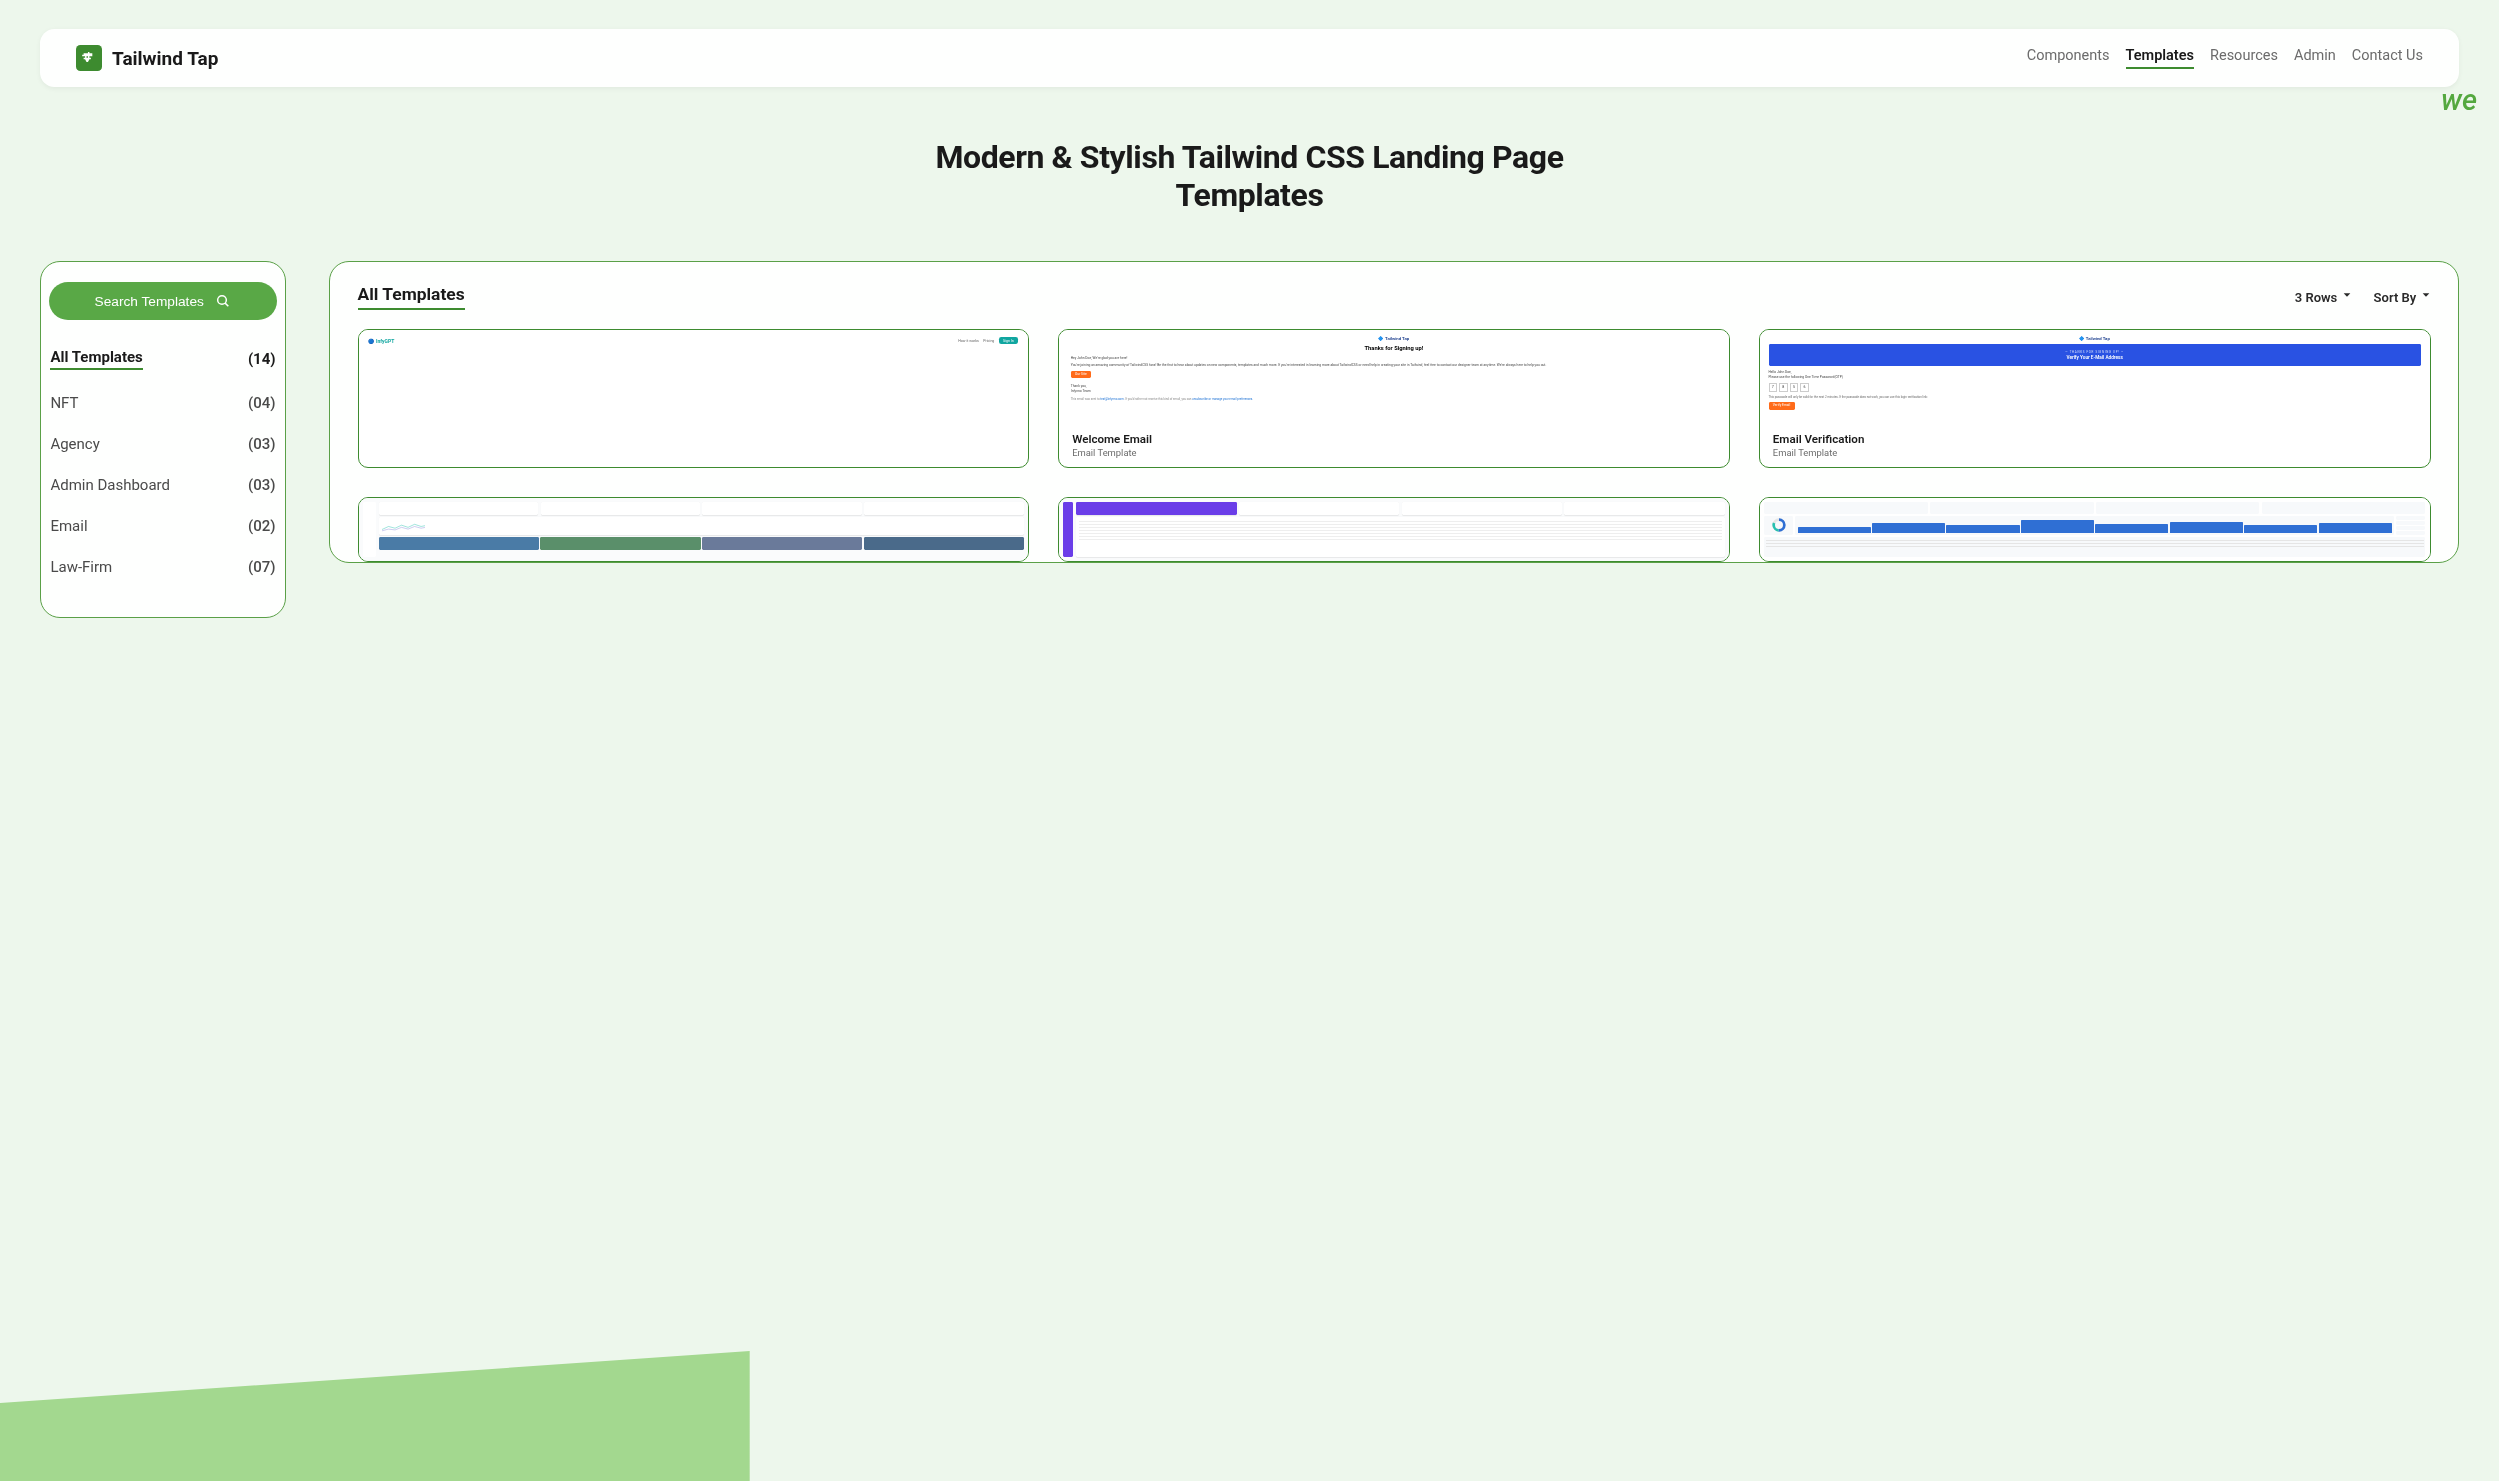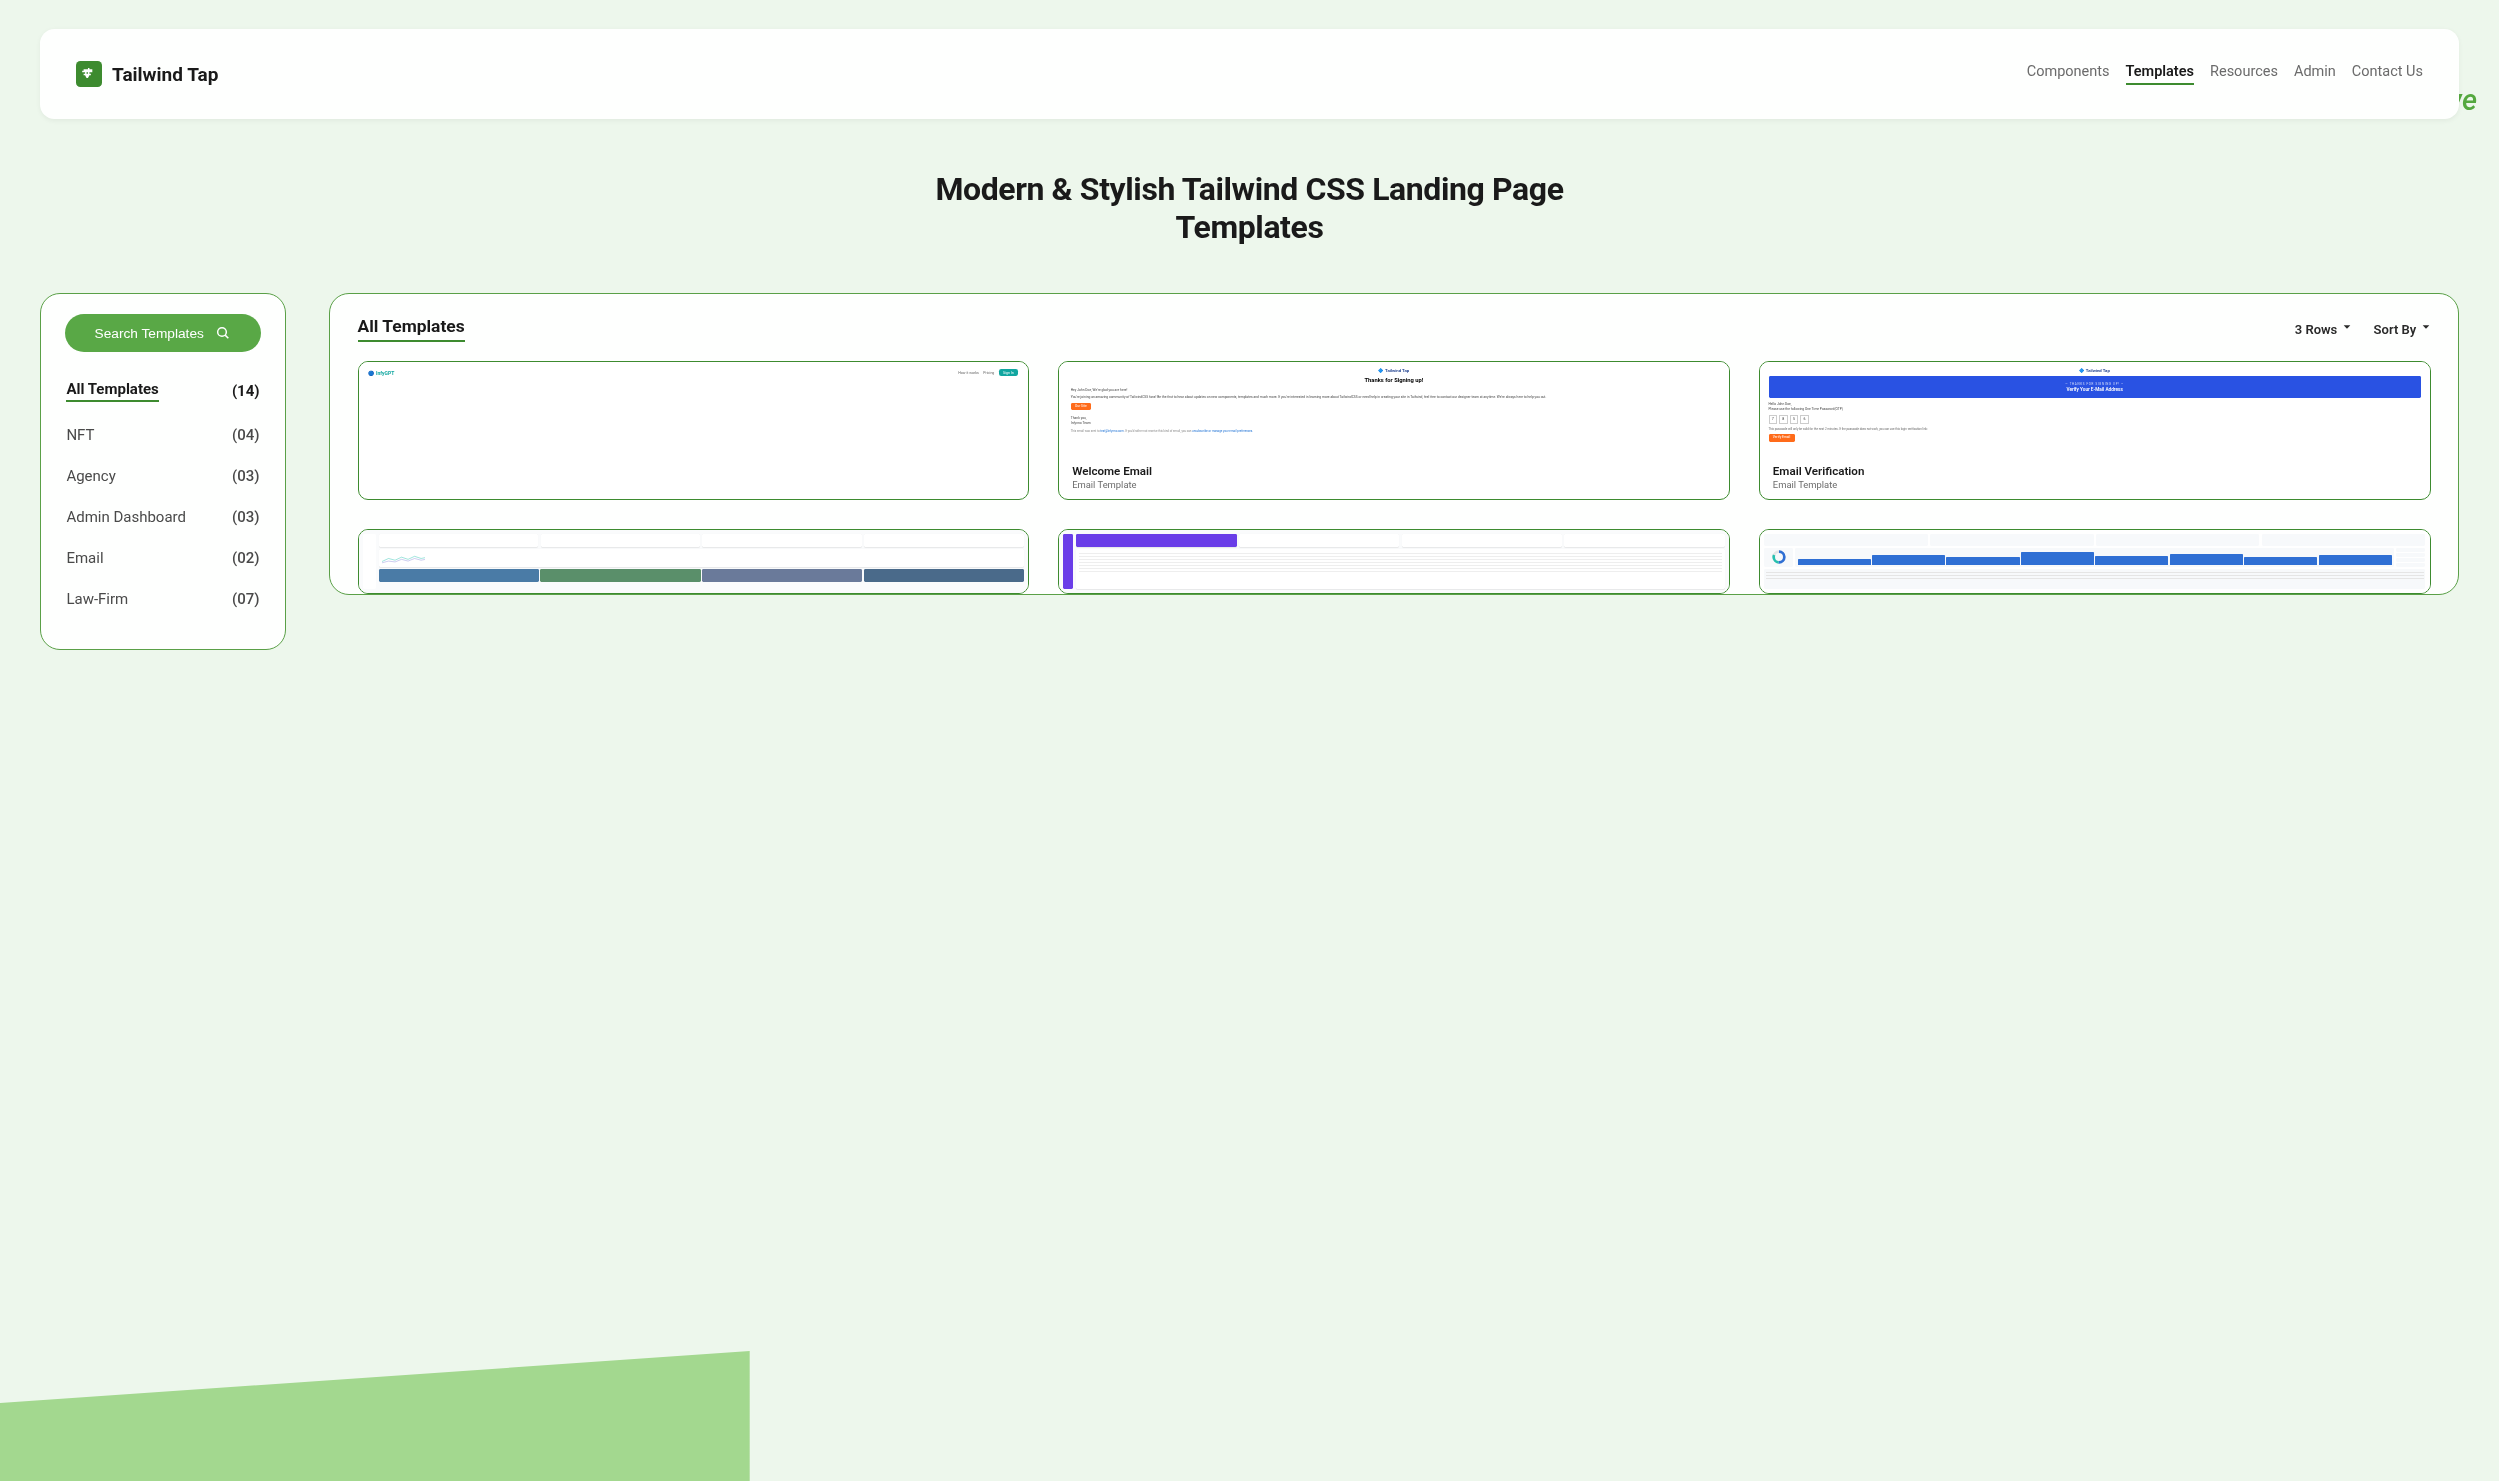--- a/index.html
+++ b/index.html
@@ -17,21 +17,21 @@
   width: 100%;
   height: 130px;
   background: linear-gradient(to right, #a3d88f 0%, #a3d88f 30%, transparent 30%);
   clip-path: polygon(0 40%, 30% 0, 30% 100%, 0 100%);
   z-index: 0;
 }
 .navbar {
   background: #fefffe;
   margin: 29px 40px 0;
   border-radius: 14.5px;
-  padding: 32px 36px;
+  padding: 16px 36px;
   display: flex;
   align-items: center;
   justify-content: space-between;
   box-shadow: 0 1.4px 5.8px rgba(0,0,0,0.05);
   position: relative;
   z-index: 2;
 }
 .logo-wrap { display: flex; align-items: center; gap: 10px; }
 .logo-icon {
   width: 26px; height: 26px; background: #3d8b2f; border-radius: 4.3px;
@@ -55,21 +55,21 @@
 }
 .hero { text-align: center; margin: 51px auto 0; max-width: 759px; position: relative; z-index: 1; }
 .hero h1 { font-size: 32px; font-weight: 700; color: #1a1a1a; letter-spacing: -0.4px; }
 .hero p { font-size: 15px; color: #1a1a1a; margin-top: 25px; line-height: 1.5; font-weight: 400; }
 .content {
   display: flex; gap: 43px; margin: 47px 40px 0; position: relative; z-index: 1;
   align-items: flex-start;
 }
 .sidebar {
   background: #fefffe; border: 1.1px solid #5aa047; border-radius: 20px;
-  padding: 20px 24px 29px; width: 246px; flex-shrink: 0;
+  padding: 20px 8px 29px; width: 246px; flex-shrink: 0;
 }
 .search-btn {
   background: #59a846; color: #fff; border: none; border-radius: 36px;
   width: 100%; padding: 11px; font-size: 13.7px; font-weight: 500;
   display: flex; align-items: center; justify-content: center; gap: 11.6px;
   cursor: pointer;
 }
 .search-btn svg { width: 16px; height: 16px; }
 .cat-list { margin-top: 16px; }
 .cat-item {

